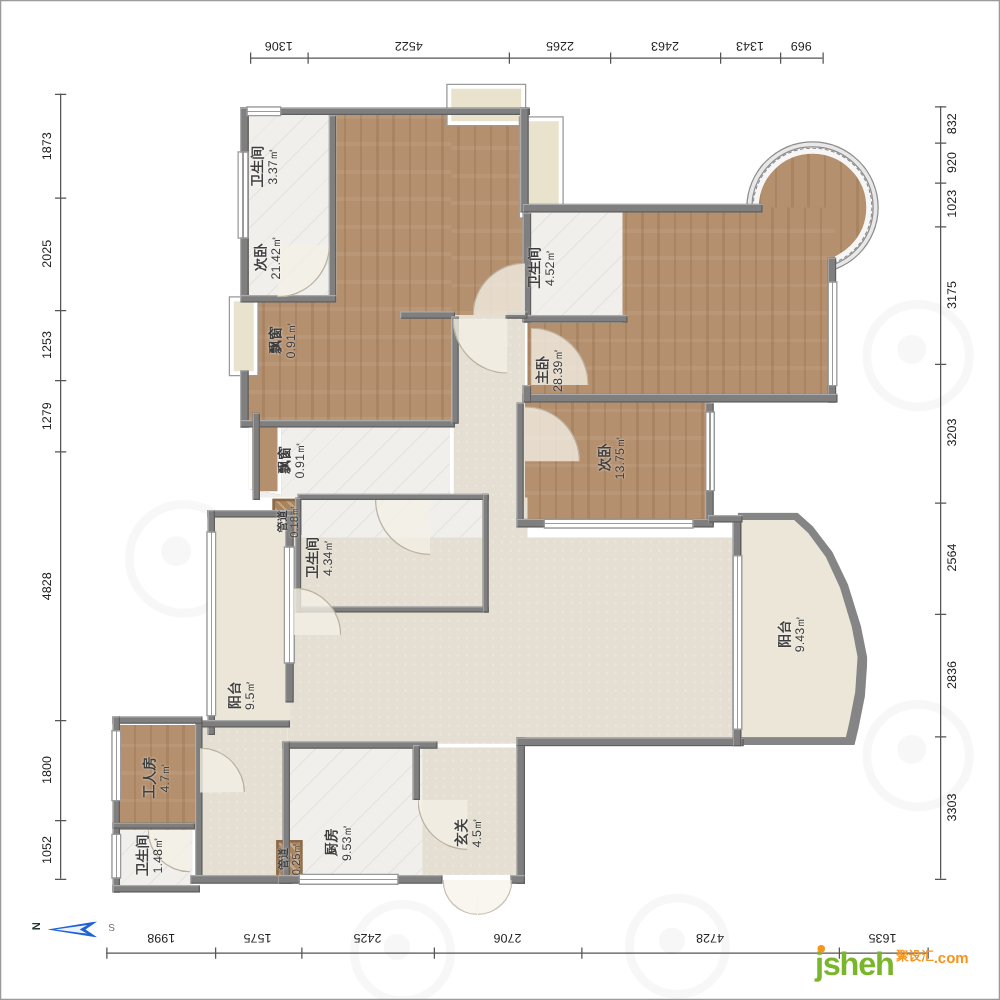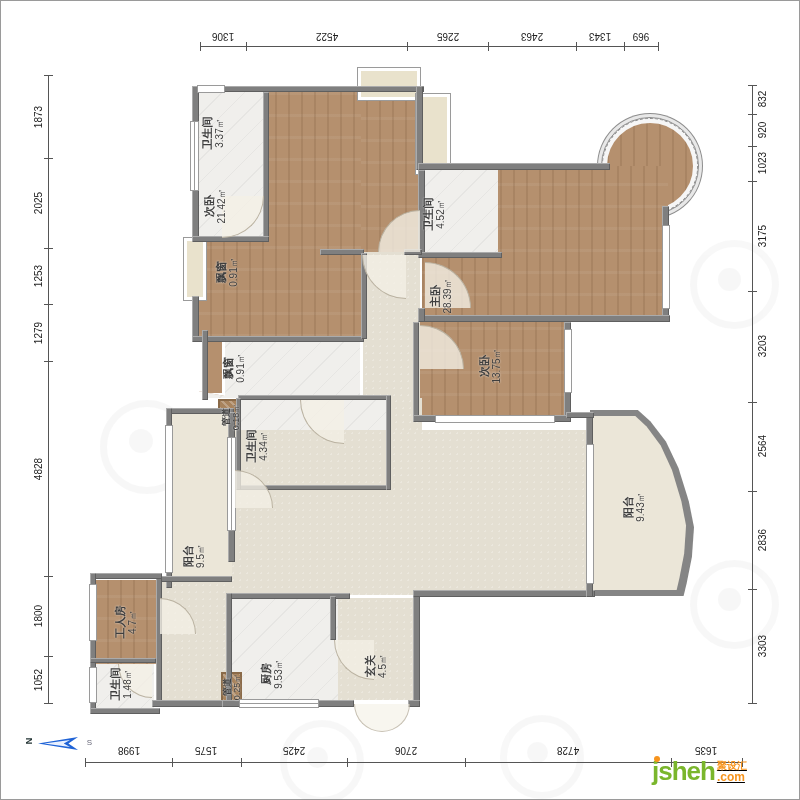--- a/index.html
+++ b/index.html
@@ -49,21 +49,21 @@
   #compass .needle{position:absolute;left:14px;top:4px;width:40px;height:13px;
       background:#1f63d6;clip-path:polygon(0 50%,100% 0,76% 50%,100% 100%);}
   #compass .needle-in{position:absolute;left:20px;top:7px;width:26px;height:7px;
       background:#eaf1ff;clip-path:polygon(0 50%,100% 0,76% 50%,100% 100%);}
   #compass .n{position:absolute;left:2px;top:3px;font-size:9px;font-weight:bold;color:#233;
       transform:rotate(-90deg);}
   #compass .s{position:absolute;right:2px;top:5px;font-size:8px;color:#667;}
   #logo{position:absolute;left:652px;top:760px;display:flex;align-items:flex-start;}
   #logo .j{font-size:26px;font-weight:bold;letter-spacing:-1px;line-height:22px;position:relative;}
   #logo .jdot{position:absolute;left:2px;top:-4px;width:6px;height:6px;border-radius:50%;}
-  #logo .col{display:flex;flex-direction:column;margin-left:2px;text-decoration:underline;}
+  #logo .col{display:flex;flex-direction:row;margin-left:2px;}
   #logo .cn{font-size:10px;font-weight:bold;line-height:11px;}
   #logo .com{font-size:12px;font-weight:bold;line-height:12px;}
 </style>
 </head>
 <body>
 
 <div id="stage">
 
   <div class="wm" style="left:100px;top:400px;width:80px;height:80px;"></div>
   <div class="wm" style="left:280px;top:720px;width:70px;height:70px;"></div>

